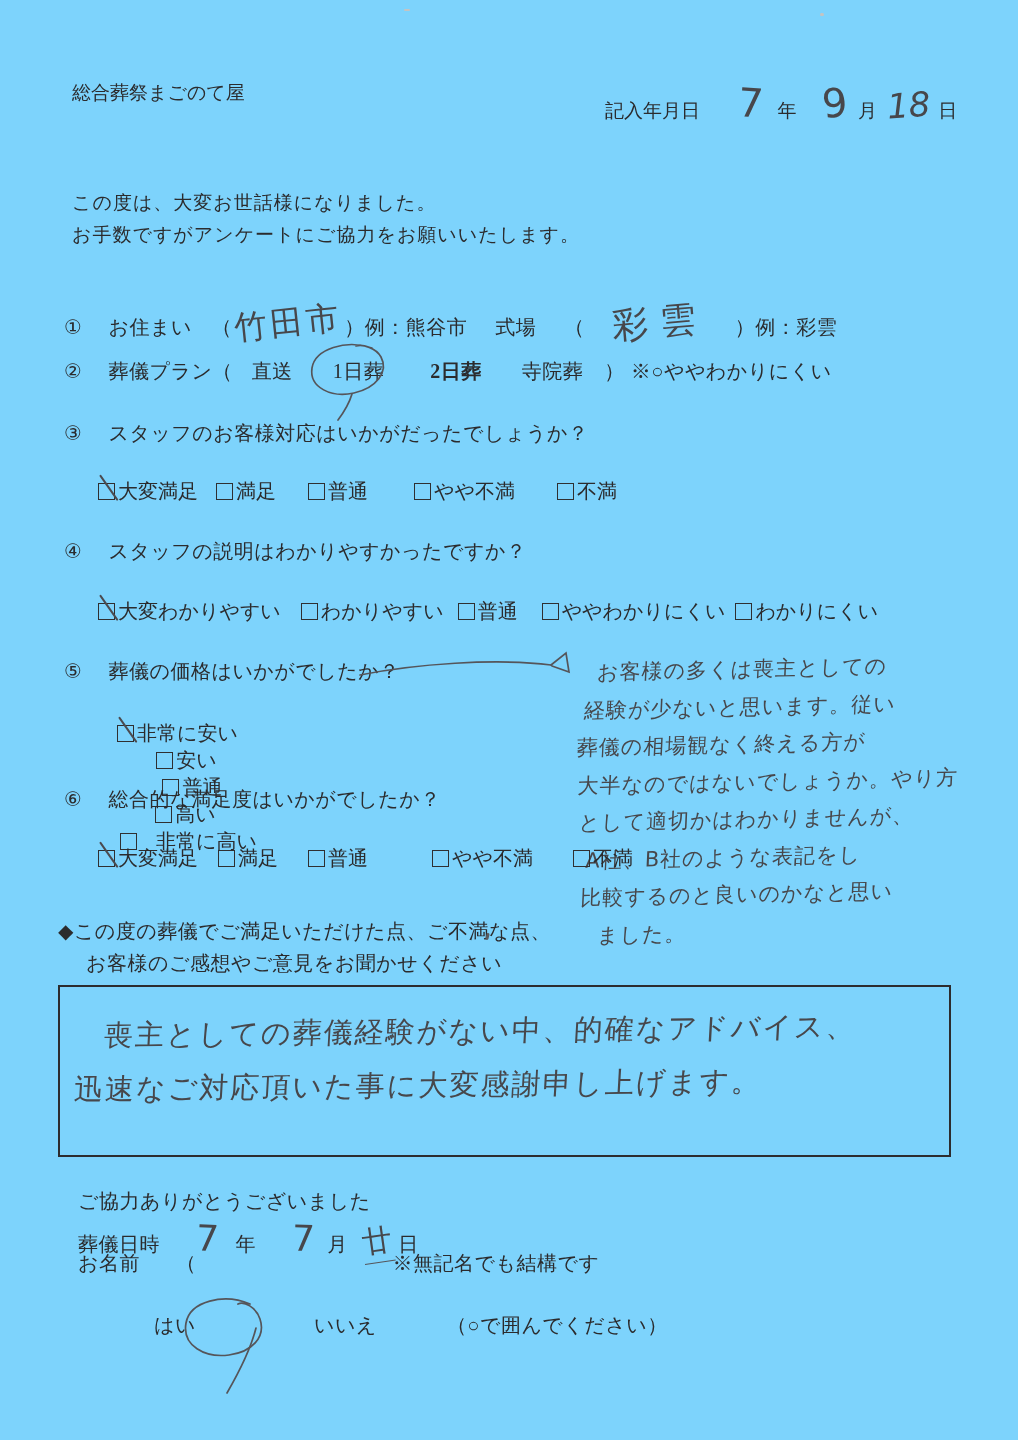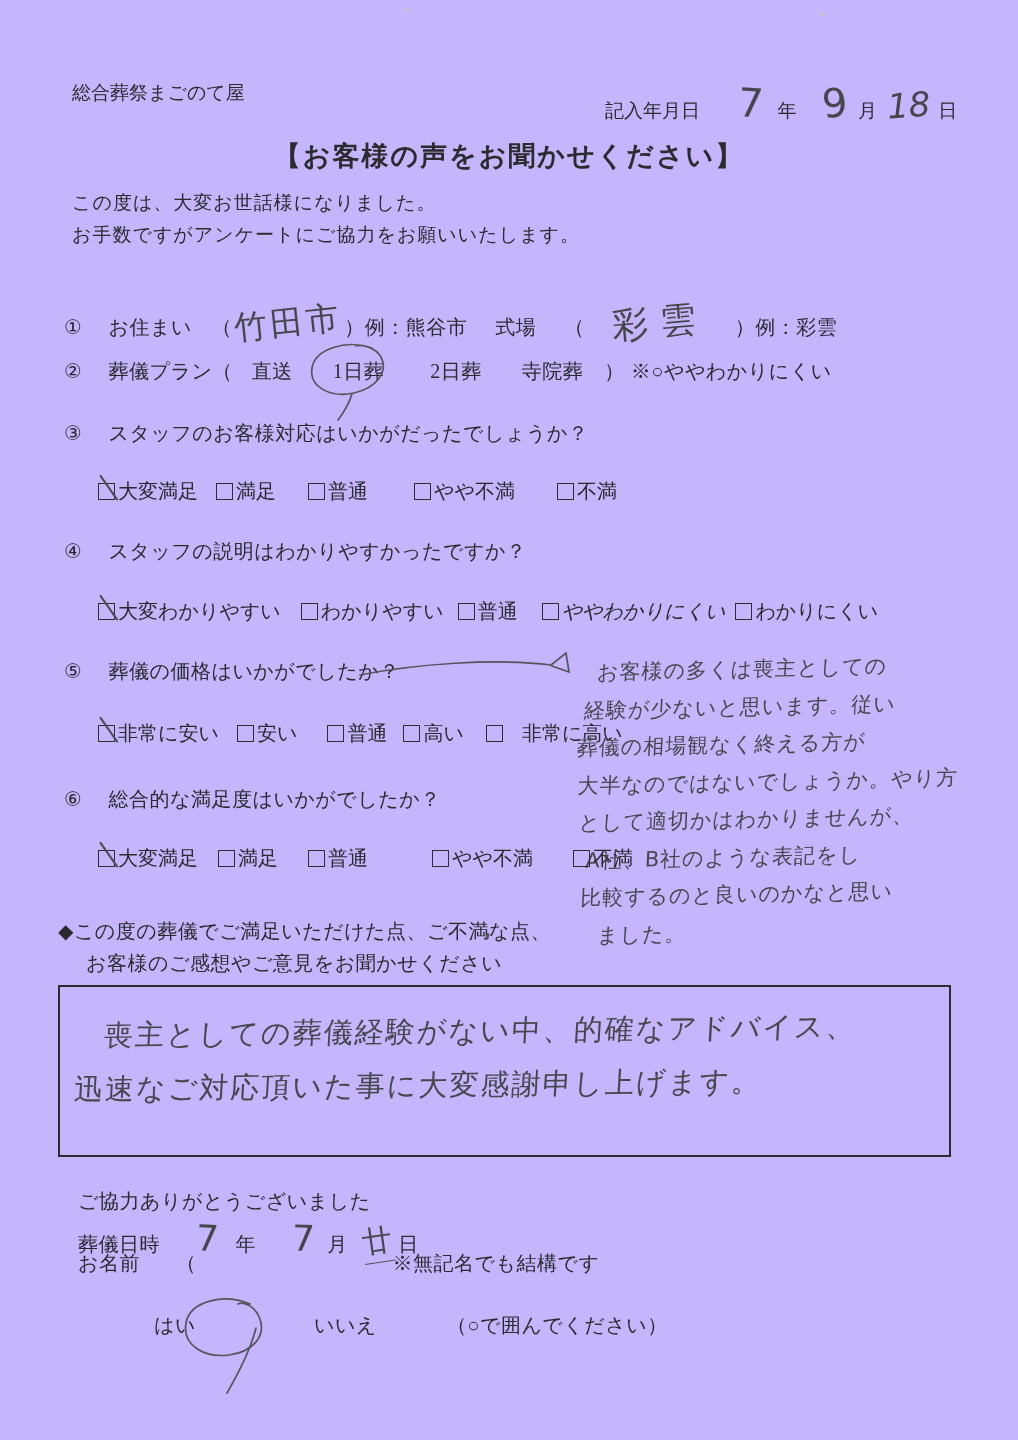--- a/index.html
+++ b/index.html
@@ -1,18 +1,18 @@
 <!DOCTYPE html>
 <html><head>
 <meta charset="utf-8">
 <style>
   html,body { margin:0; padding:0; background:#d9d9d9; }
   .sheet {
     position:relative; width:1018px; height:1440px; margin:0 auto;
-    background:#c4b5fd;
+    background:#7dd3fc;
     font-family:"Liberation Serif","DejaVu Serif",serif;
     color:#2b2b2d; overflow:hidden;
   }
   .abs { position:absolute; }
   .print { font-size:20px; letter-spacing:0.5px; white-space:nowrap; }
   .small { font-size:19px; }
   .title { width:100%; text-align:center; font-size:27px; font-weight:600; letter-spacing:2px; }
   .q-num { display:inline-block; font-family:"DejaVu Sans","Liberation Sans",sans-serif; font-size:20px; }
   .row { display:flex; align-items:baseline; white-space:nowrap; }
   .opts { display:flex; align-items:center; font-size:20px; white-space:nowrap; }
@@ -51,21 +51,20 @@
   <div class="abs row" style="left:605px;top:80px;">
     <span class="small">記入年月日</span>
     <span class="hand" style="font-size:40px;margin-left:38px;transform:rotate(4deg);display:inline-block;">7</span>
     <span class="small" style="margin-left:14px;">年</span>
     <span class="hand" style="font-size:40px;margin-left:26px;transform:rotate(-6deg);display:inline-block;">9</span>
     <span class="small" style="margin-left:10px;">月</span>
     <span class="hand" style="font-size:34px;margin-left:10px;font-style:italic;transform:rotate(-4deg);display:inline-block;">18</span>
     <span class="small" style="margin-left:8px;">日</span>
   </div>
 
-  <div class="abs title" style="left:0;top:138px;">【お客様の声をお聞かせください】</div>
 
   <div class="abs small" style="left:72px;top:190px;letter-spacing:1px;">この度は、大変お世話様になりました。</div>
   <div class="abs small" style="left:72px;top:222px;letter-spacing:1px;">お手数ですがアンケートにご協力をお願いいたします。</div>
 
   <div class="abs row print" style="left:64px;top:298px;">
     <span class="q-num">①</span>
     <span style="margin-left:26px;">お住まい</span>
     <span style="margin-left:20px;">（</span>
     <span class="hand" style="font-size:33px;width:112px;text-align:center;transform:rotate(-6deg);letter-spacing:3px;display:inline-block;">竹田市</span>
     <span>）</span>
@@ -75,21 +74,21 @@
     <span class="hand" style="font-size:36px;width:150px;text-align:center;transform:rotate(-5deg);letter-spacing:12px;display:inline-block;">彩雲</span>
     <span>）</span>
     <span>例：彩雲</span>
   </div>
 
   <div class="abs row print" style="left:64px;top:358px;">
     <span class="q-num">②</span>
     <span style="margin-left:26px;">葬儀プラン（</span>
     <span style="margin-left:19px;">直送</span>
     <span style="margin-left:40px;">1日葬</span>
-    <span style="margin-left:46px;">2日葬</span>
+    <span style="margin-left:46px;font-weight:bold;">2日葬</span>
     <span style="margin-left:40px;">寺院葬</span>
     <span style="margin-left:21px;">）</span>
     <span style="margin-left:6px;">※○ややわかりにくい</span>
   </div>
 
   <svg class="abs" style="left:300px;top:336px;" width="110" height="90">
     <path class="ink" d="M72 12 C46 3 15 13 12 32 C9 52 32 62 54 57 C76 52 89 36 81 21 C76 12 63 8 56 10"></path>
     <path class="ink" d="M52 58 C49 68 44 76 38 84"></path>
   </svg>
 
@@ -130,35 +129,35 @@
         <span>大変わかりやすい</span>
       </span>
     <span class="opt" style="margin-left:20px;text-align:right;">
         <span class="cb"></span>
         <span>わかりやすい</span>
       </span>
     <span class="opt" style="margin-left:14px;">
         <span class="cb"></span>
         <span>普通</span>
       </span>
-    <span class="opt" style="margin-left:24px;font-style:italic;">
+    <span class="opt" style="margin-left:24px;">
         <span class="cb"></span>
         <span>ややわかりにくい</span>
       </span>
     <span class="opt" style="margin-left:10px;">
         <span class="cb"></span>
         <span>わかりにくい</span>
       </span>
   </div>
 
   <div class="abs row print" style="left:64px;top:658px;">
     <span class="q-num">⑤</span>
     <span style="margin-left:26px;">葬儀の価格はいかがでしたか？</span>
   </div>
-  <div class="abs opts" style="left:98px;top:720px;">
+  <div class="abs opts" style="left:98px;top:720px;flex-direction:column;">
     <span class="opt">
         <span class="cb checked"></span>
         <span>非常に安い</span>
       </span>
     <span class="opt" style="margin-left:18px;">
         <span class="cb"></span>
         <span>安い</span>
       </span>
     <span class="opt" style="margin-left:30px;">
         <span class="cb"></span>

